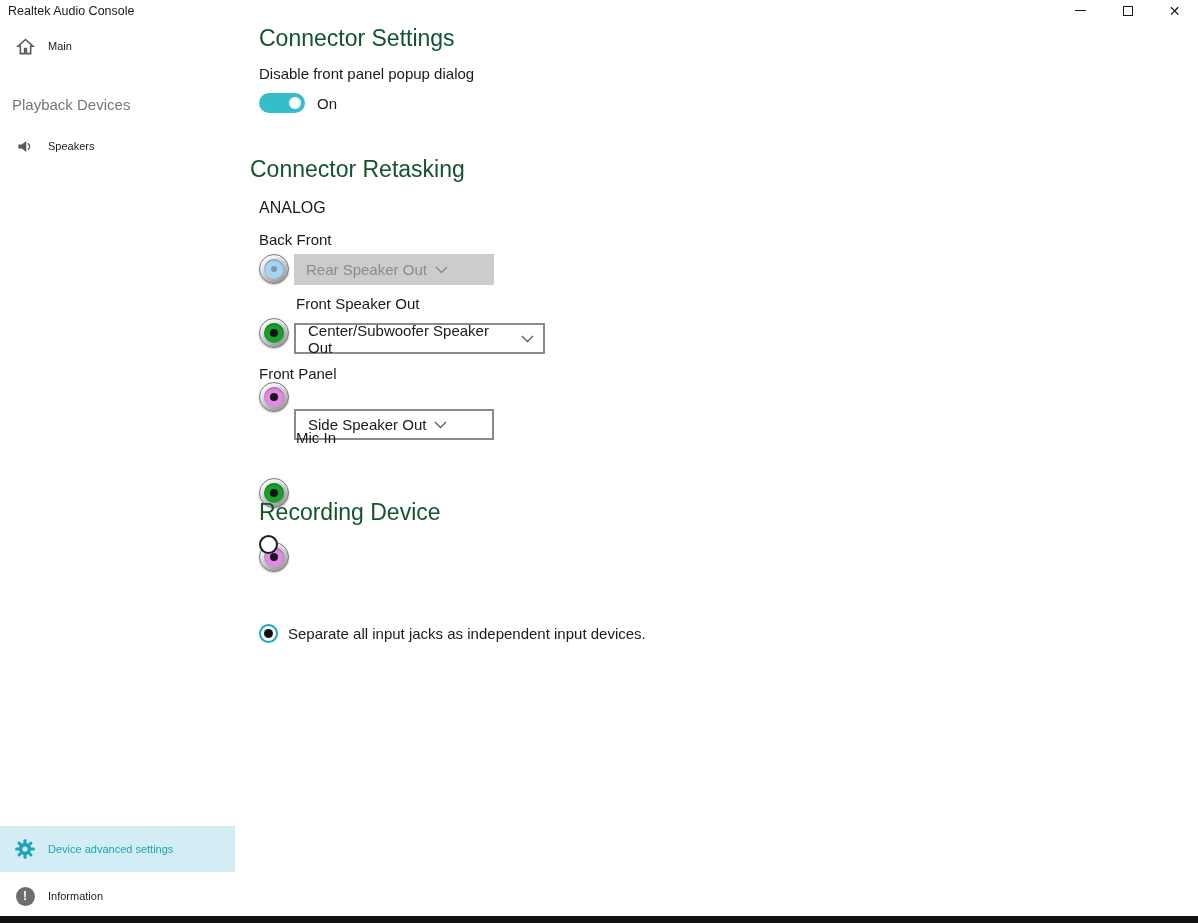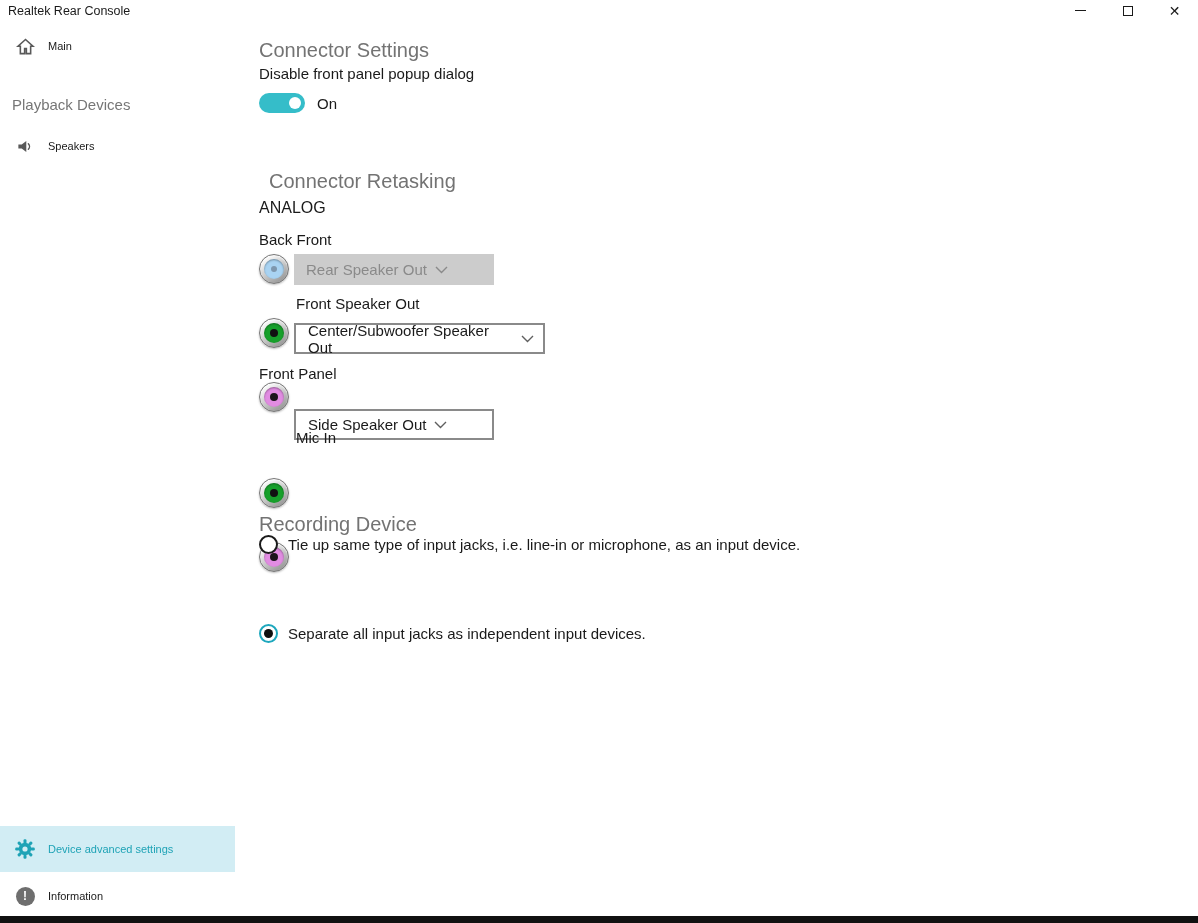--- a/index.html
+++ b/index.html
@@ -27,24 +27,24 @@
   .playback-label { top:96px; left:12px; color:#767676; }
   .row-speakers { top:131px; height:30px; }
   .row-advanced { bottom:51px; height:46px; background:#d2edf4; color:#1fa3b6; }
   .row-info { bottom:5px; height:44px; }
   .side-label { font-size:11px; }
   .icon-20 { width:20px; height:20px; display:flex; align-items:center; justify-content:center; flex:0 0 auto; }
   .info-circle { width:19px; height:19px; border-radius:50%; background:#6e6e6e; color:#ffffff;
                  font-size:12px; font-weight:bold; display:flex; align-items:center; justify-content:center; }
 
   
-  .h-section { font-size:20px; font-weight:400; color:#737373;margin-top:14px; }
+  .h-section { font-size:23px; font-weight:400; color:#14532d; }
   .h-connector-settings { left:259px; top:25px; }
   .lbl-disable { left:259px; top:65px; }
-  .h-connector-retasking { left:269px; top:156px; }
+  .h-connector-retasking { left:250px; top:156px; }
   .lbl-analog { left:259px; top:199px; font-size:16px; }
   .lbl-back-panel { left:259px; top:231px; }
   .lbl-front-panel { left:259px; top:365px; }
   .h-recording { left:259px; top:499px; }
 
   
   .toggle { left:259px; top:93px; width:46px; height:20px; border-radius:10px; background:#35bdc9; cursor:pointer; }
   .toggle-knob { position:absolute; top:4px; right:4px; width:12px; height:12px; border-radius:50%; background:#ffffff; }
   .toggle-state { left:317px; top:95px; }
 
@@ -86,21 +86,21 @@
   .radio { width:19px; height:19px; border-radius:50%; border:2px solid #1a1a1a; position:relative; flex:0 0 auto; background:#fff; }
   .radio.checked { border-color:#1da7bd; }
   .radio.checked::after { content:""; position:absolute; inset:3px; border-radius:50%; background:#0f0f0f; }
 
   
   .bottom-bar { left:0; right:0; bottom:0; height:7px; background:#111111; }
 </style>
 </head>
 <body>
 
-<div class="abs titlebar-title">Realtek Rear Console</div>
+<div class="abs titlebar-title">Realtek Audio Console</div>
 <div class="abs win-controls">
   <div class="win-btn">
       <span class="glyph-min"></span>
     </div>
   <div class="win-btn">
       <span class="glyph-max"></span>
     </div>
   <div class="win-btn">
       <span class="glyph-close">✕</span>
     </div>
@@ -218,21 +218,20 @@
 <div class="abs jack jack-pink j5">
     <span class="jack-color"></span>
     <span class="jack-hole"></span>
   </div>
 <div class="abs rowtxt2">Mic In</div>
 
 <div class="abs h-section h-recording">Recording Device</div>
 
 <div class="abs radio-row r1">
   <span class="radio"></span>
-  <span>Tie up same type of input jacks, i.e. line-in or microphone, as an input device.</span>
 </div>
 
 <div class="abs radio-row r2">
   <span class="radio checked"></span>
   <span>Separate all input jacks as independent input devices.</span>
 </div>
 
 <div class="abs bottom-bar"></div>
 
 </body></html>

